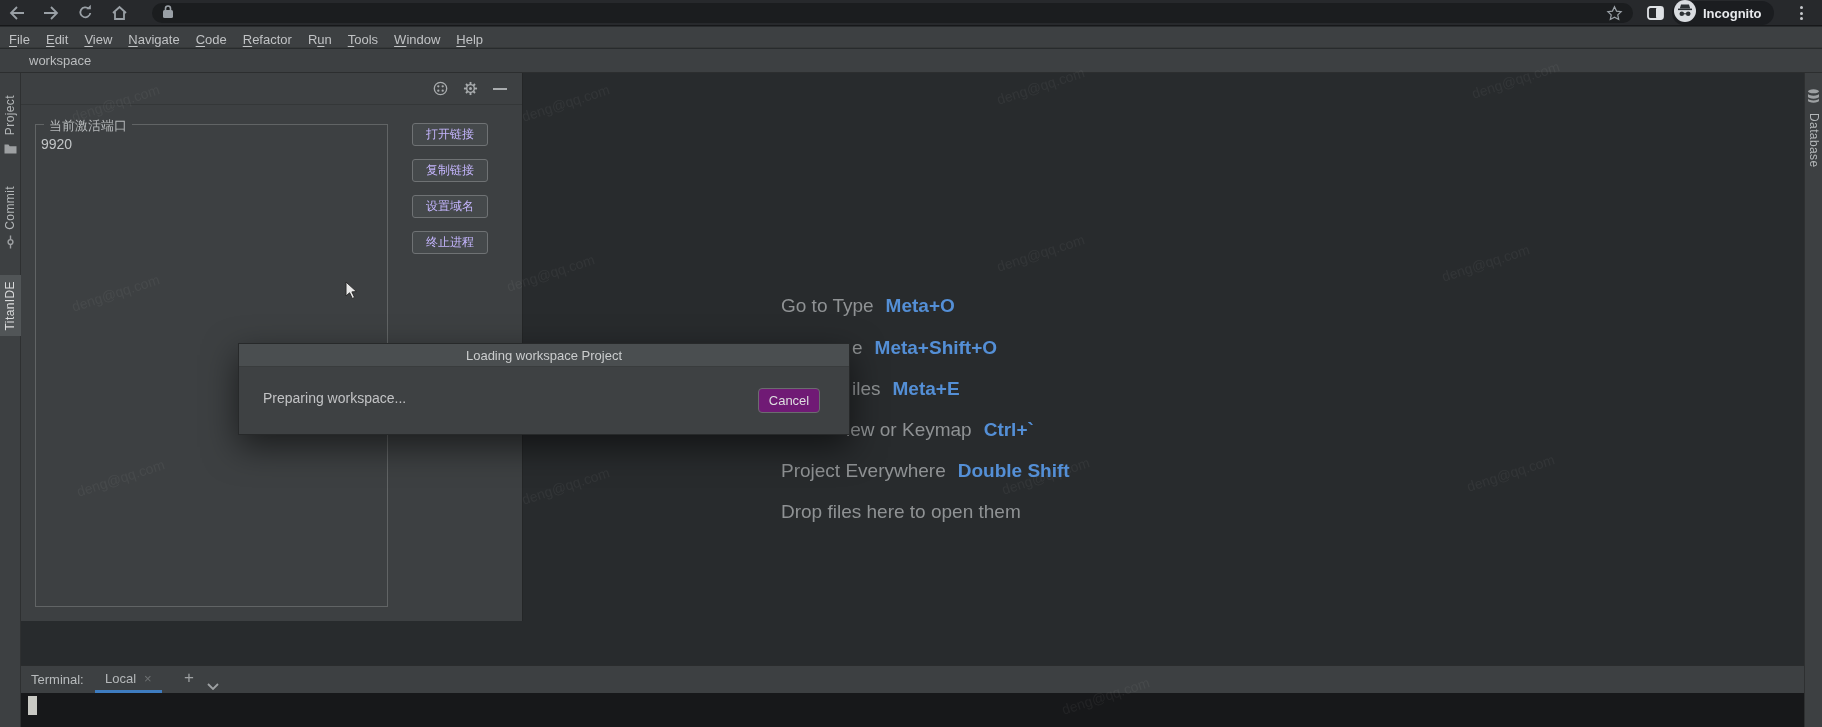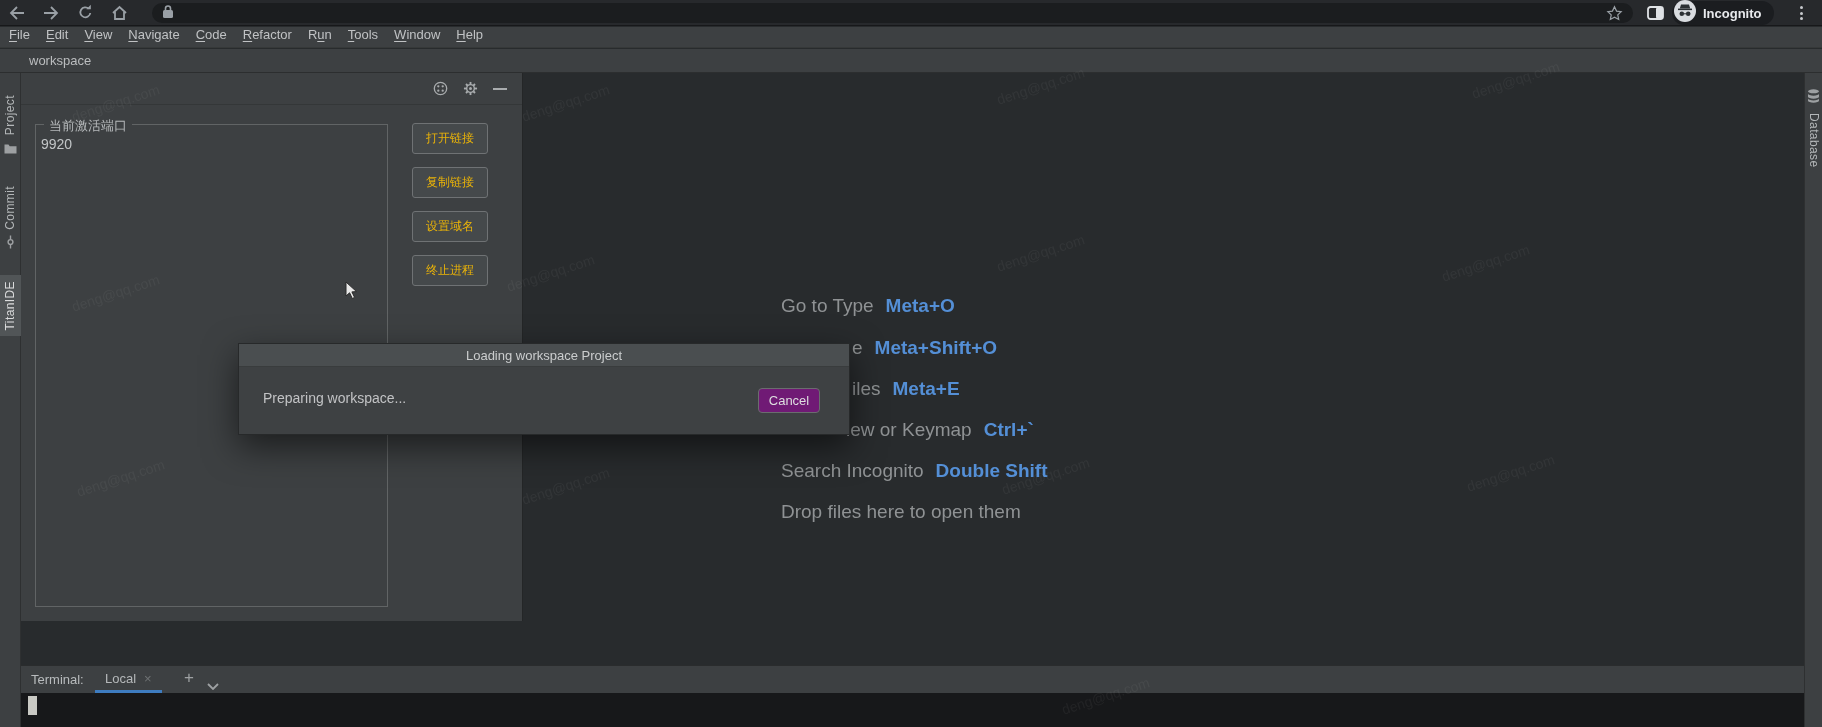--- a/index.html
+++ b/index.html
@@ -13,21 +13,21 @@
   .omni-url { font-size:14px; margin-left:8px; white-space:nowrap; overflow:hidden; flex:1; }
   .omni-url .domain { color:#e8eaed; font-weight:bold; }
   .omni-url .path { color:#9aa0a6; }
   .star-btn { margin-left:auto; display:flex; align-items:center; }
   .incog-pill { position:absolute; left:1672px; top:1px; height:24px; background:#1b1d20; border-radius:12px; display:flex; align-items:center; padding:0 12px 0 2px; gap:7px; }
   .incog-label { color:#e8eaed; font-size:13px; font-weight:bold; }
   .dots { position:absolute; left:1800px; top:6px; display:flex; flex-direction:column; gap:2.5px; cursor:pointer; }
   .dots i { width:3px; height:3px; border-radius:50%; background:#c7cacd; }
 
   
-  .menu-bar { position:absolute; left:0; top:27px; width:1822px; height:21px; background:#3d4042; display:flex; align-items:flex-start; padding-left:1px; border-bottom:1px solid #363939; z-index:4;}
+  .menu-bar { position:absolute; left:0; top:27px; width:1822px; height:21px; background:#3d4042; display:flex; align-items:flex-end; padding-left:1px; border-bottom:1px solid #363939; z-index:4;}
   .menu-item { color:#c0c2c4; font-size:13px; padding:0 8px; cursor:pointer; white-space:nowrap; }
   .menu-item .mn { text-decoration:underline; text-underline-offset:2px; }
   .nav-bar { position:absolute; left:0; top:49px; width:1822px; height:24px; background:#3d4042; display:flex; align-items:center; border-bottom:1px solid #2c2e2f; z-index:4;}
   .crumb { color:#bbbdbf; font-size:13px; margin-left:29px; }
 
   
   .left-stripe { position:absolute; left:0; top:73px; width:21px; height:654px; background:#3d4042; border-right:1px solid #2e3031; z-index:3; display:flex; flex-direction:column; align-items:center; padding-top:16px; }
   .stripe-item { display:flex; flex-direction:column; align-items:center; gap:5px; margin-bottom:16px; cursor:pointer; width:21px; padding:6px 0; }
   .stripe-item.selected { background:#515557; }
   .vtext-up { writing-mode:vertical-rl; transform:rotate(180deg); font-size:12px; color:#b4b7b9; letter-spacing:.4px; }
@@ -36,21 +36,21 @@
   .right-stripe { position:absolute; left:1804px; top:73px; width:18px; height:654px; background:#3d4042; border-left:1px solid #2e3031; z-index:3; display:flex; flex-direction:column; align-items:center; padding-top:16px; gap:6px; }
 
   
   .tool-window { position:absolute; left:21px; top:73px; width:502px; height:548px; background:#3d4042; border-right:1px solid #242627; z-index:2; }
   .tw-header { position:absolute; left:0; top:0; width:100%; height:32px; border-bottom:1px solid #343738; display:flex; align-items:center; justify-content:flex-end; gap:15px; padding-right:15px; }
   .tw-header .hicon { cursor:pointer; display:flex; align-items:center; }
   .port-box { position:absolute; left:14px; top:51px; width:353px; height:483px; border:1px solid #616465; }
   .port-legend { position:absolute; left:8px; top:-8px; background:#3d4042; padding:0 5px; font-size:13px; color:#b6b9bb; }
   .port-value { position:absolute; left:5px; top:11px; font-size:14px; color:#c2c5c7; }
   .btn-col { position:absolute; left:391px; top:50px; display:flex; flex-direction:column; gap:13px; }
-  .cn-btn { width:76px; height:31px; background:#45494b; border:1px solid #6f7274; border-radius:3px; color:#eab308; font-size:12px; font-family:inherit; cursor:pointer; line-height:21px; text-align:center; }
+  .cn-btn { width:76px; height:23px; background:#45494b; border:1px solid #6f7274; border-radius:3px; color:#c4b5fd; font-size:12px; font-family:inherit; cursor:pointer; line-height:21px; text-align:center; }
 
   
   .editor { position:absolute; left:524px; top:73px; width:1280px; height:548px; background:#282b2d; z-index:1; }
   .sc-line { position:absolute; height:24px; line-height:24px; white-space:nowrap; z-index:10; font-size:19px; }
   .sc-label { color:#8f9294; }
   .sc-key { color:#548fd6; font-weight:bold; margin-left:12px; }
 
   
   .modal { position:absolute; left:238px; top:343px; width:612px; height:92px; background:#3e4143; border:1px solid #27292a; box-shadow:0 12px 34px rgba(0,0,0,.55); z-index:50; }
   .modal-title { position:absolute; left:0; top:0; width:100%; height:23px; background:#4a4e50; border-bottom:1px solid #393c3d; color:#cbcdce; font-size:13px; text-align:center; line-height:23px; }
@@ -225,21 +225,21 @@
     <button class="cn-btn">终止进程</button>
   </div>
 </div>
 
 <div class="editor"></div>
 
 <div class="sc-line" style="left:781px; top:294px;text-align:center;"><span class="sc-label">Go to Type</span><span class="sc-key">Meta+O</span></div>
 <div class="sc-line" style="left:852px; top:336px;"><span class="sc-label">e</span><span class="sc-key">Meta+Shift+O</span></div>
 <div class="sc-line" style="left:852px; top:377px;"><span class="sc-label">iles</span><span class="sc-key">Meta+E</span></div>
 <div class="sc-line" style="left:846px; top:418px;"><span class="sc-label">iew or Keymap</span><span class="sc-key">Ctrl+`</span></div>
-<div class="sc-line" style="left:781px; top:459px;"><span class="sc-label">Search Incognito</span><span class="sc-key">Double Shift</span></div>
+<div class="sc-line" style="left:781px; top:459px;"><span class="sc-label">Project Everywhere</span><span class="sc-key">Double Shift</span></div>
 <div class="sc-line" style="left:781px; top:500px;"><span class="sc-label">Drop files here to open them</span></div>
 
 <div class="modal">
   <div class="modal-title">Loading workspace Project</div>
   <div class="modal-msg">Preparing workspace...</div>
   <button class="cancel-btn">Cancel</button>
 </div>
 
 <div class="terminal-panel">
   <div class="term-bar">

